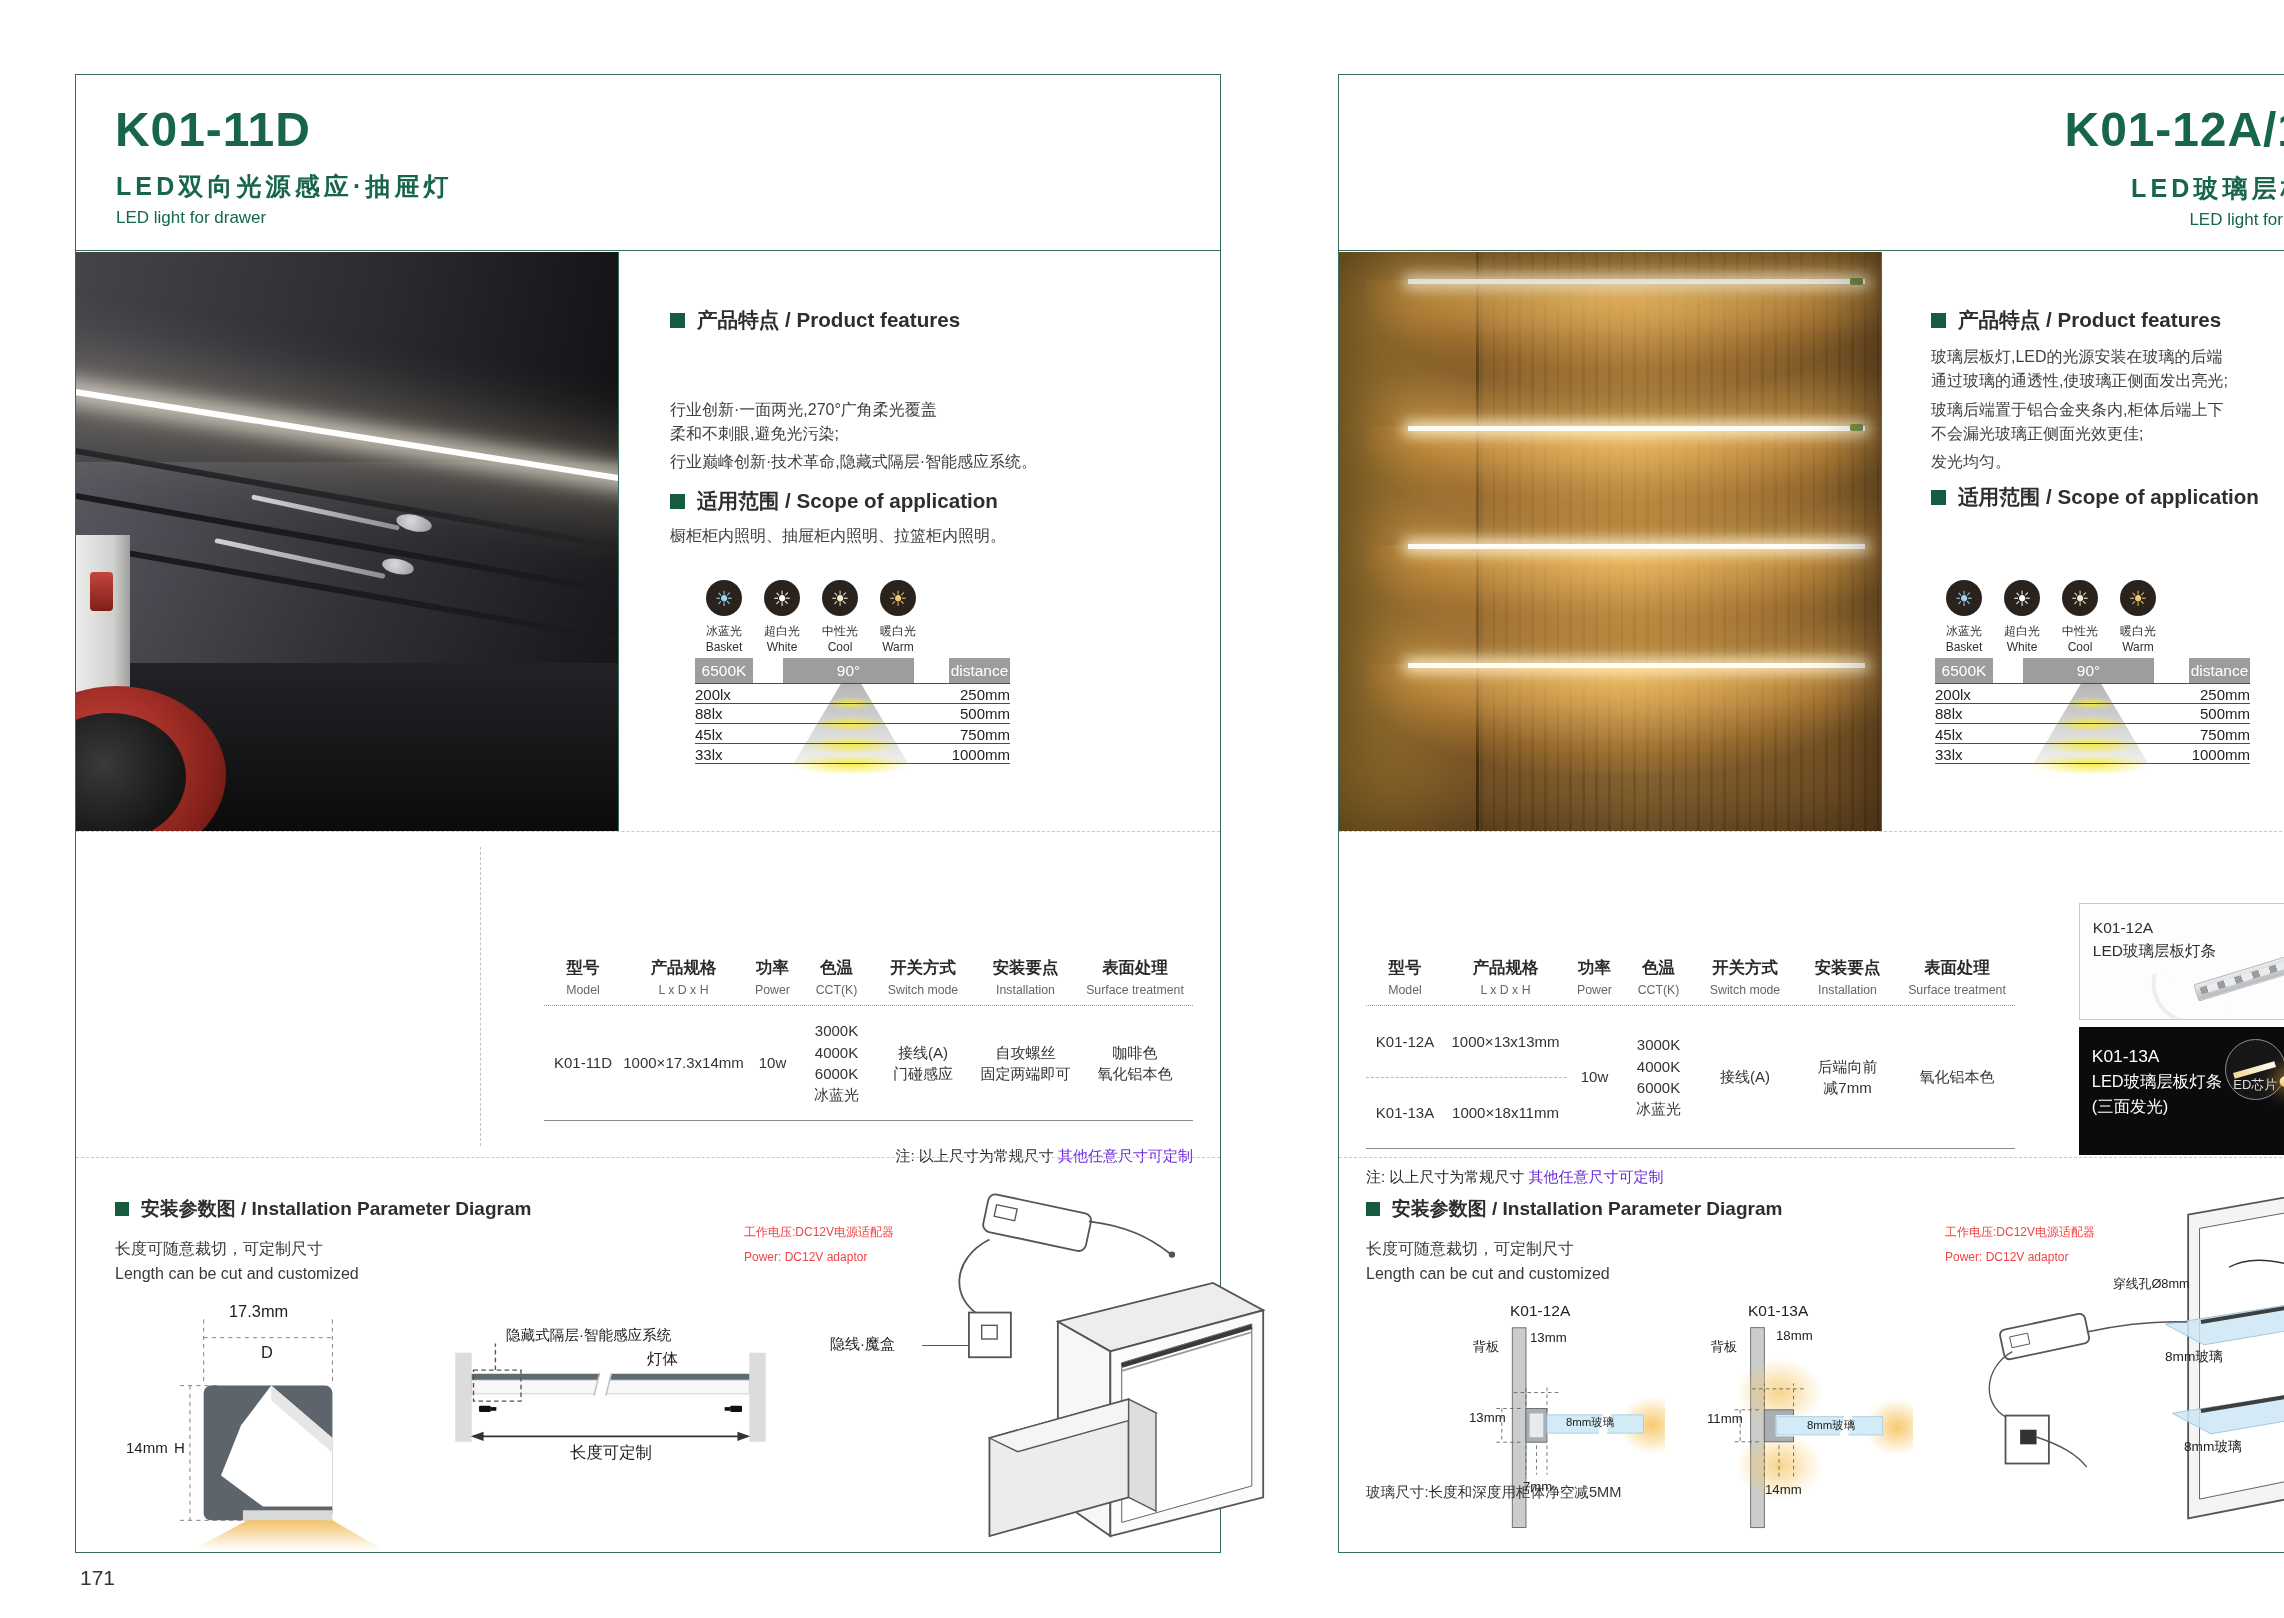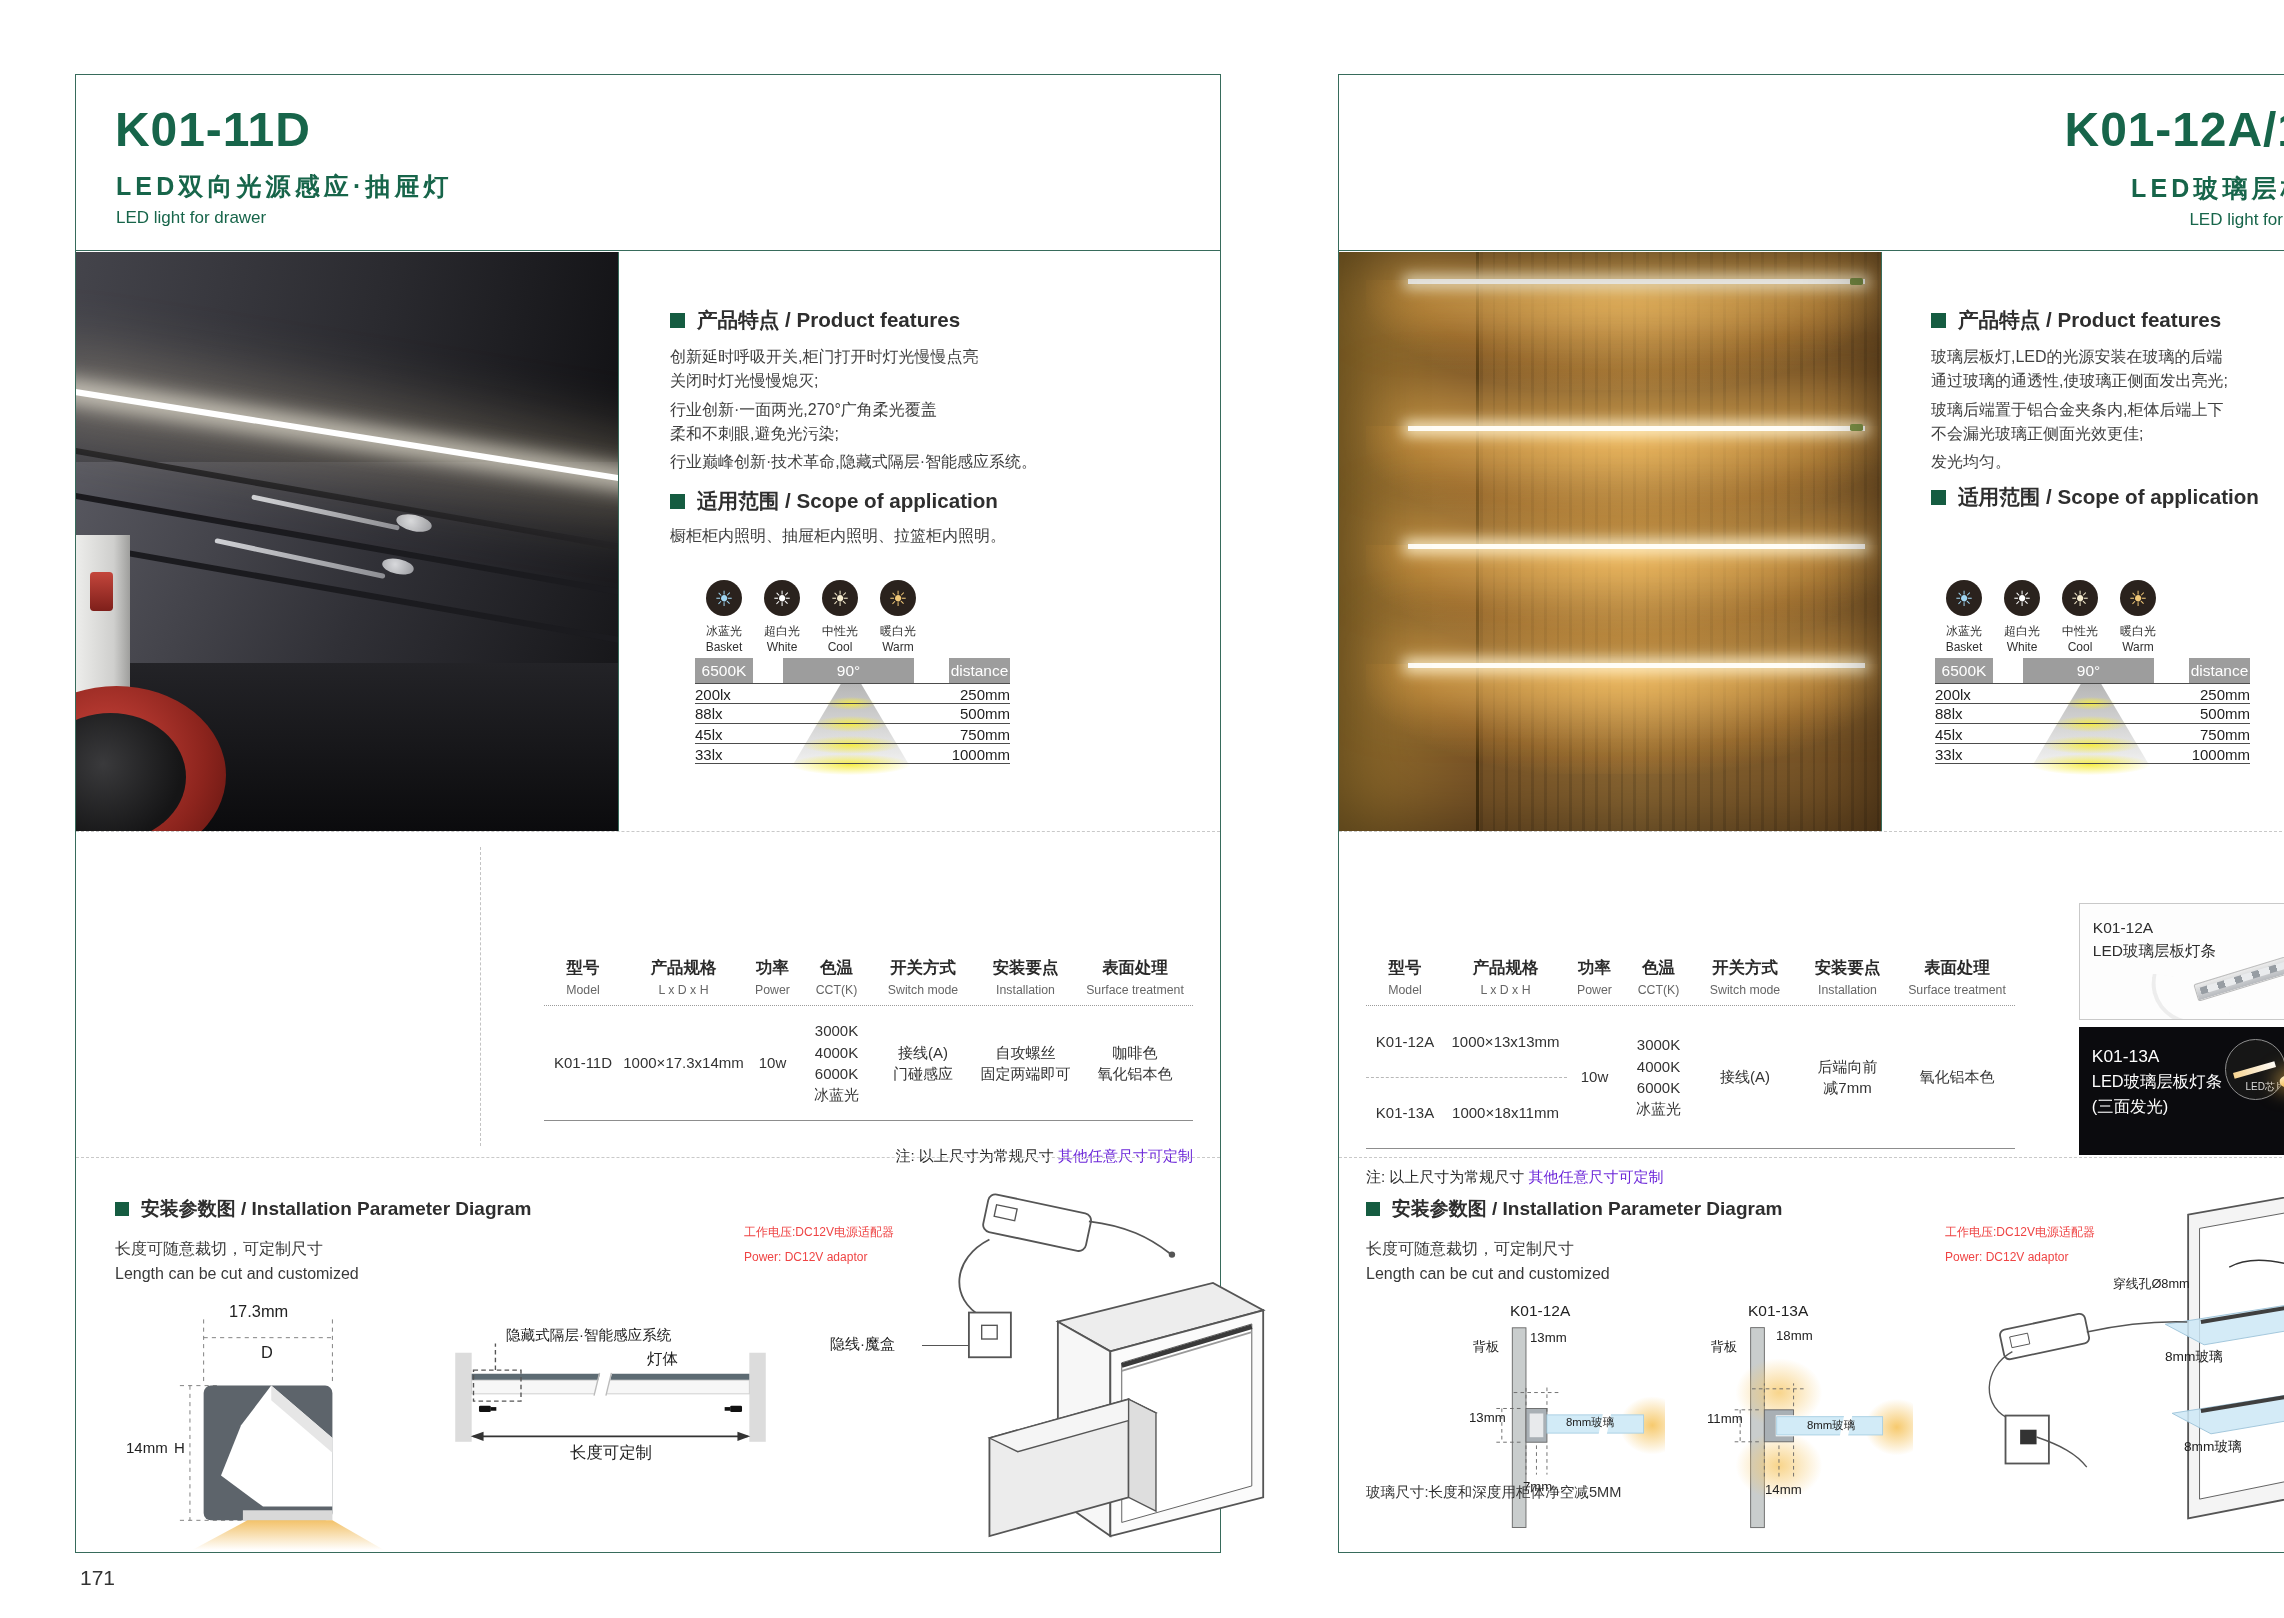--- a/index.html
+++ b/index.html
@@ -91,21 +91,21 @@
   .card1{position:absolute;border:0.9px solid #c9c9c9;background:#fdfdfd;overflow:hidden}
   .card1 .t1{font-size:15.5px;color:#2d2d2d;line-height:1.5}
   .alustrip{position:absolute;transform-origin:0 50%;background:linear-gradient(180deg,#ececec,#b7babe);border-radius:2.3px;border:0.5px solid #bbb}
   .alustrip .leds{position:absolute;left:3.7px;right:3.7px;top:4.1px;height:6.9px;
          background:repeating-linear-gradient(90deg,#979da3 0 7.3px,#e9ebed 7.3px 18px)}
   .cable{position:absolute;width:78px;height:41px;border-bottom:4.6px solid #ededed;border-left:4.6px solid #ededed;border-bottom-left-radius:41px;transform:rotate(8deg)}
   .card2{position:absolute;background:#0b0b0e;color:#f2f2f2;overflow:hidden}
   .card2 .t1{font-size:16.4px;line-height:1.5;color:#fff}
   .chipcirc{position:absolute;border:1.4px solid #8e8e8e;border-radius:50%;background:#161616;overflow:hidden}
   .chipstrip{position:absolute;left:7.3px;top:26.5px;width:43px;height:6px;background:linear-gradient(90deg,#f6d390,#ffffff);transform:rotate(-16deg)}
-  .chiplbl{position:absolute;left:0;bottom:5.5px;width:100%;text-align:right;font-size:10px;color:#ddd}
+  .chiplbl{position:absolute;left:0;bottom:5.5px;width:100%;text-align:left;font-size:13px;color:#ddd}
   .glowwarm{position:absolute;transform-origin:0 50%;background:linear-gradient(180deg,#fdeabd,#f5bd56);border-radius:5.5px;
             box-shadow:0 0 18px 5.5px rgba(244,187,82,.55)}
 
   .pagenum{position:absolute;font-size:21px;color:#333}
   .powertxt{position:absolute;font-size:12px;color:#ef4444;white-space:nowrap}
   svg{display:block}
 </style>
 </head>
 <body>
 
@@ -134,22 +134,20 @@
       <div class="pd-clip"></div>
       <div class="pd-pan"></div>
       <div class="pd-pan-in"></div>
     </div>
     <div class="vline" style="left:542px;top:177px;height:579px"></div>
 
     <div class="sec-title" style="left:594px;top:231px">
       <span class="bullet"></span>
       <span>产品特点 / Product features</span>
     </div>
-    <div class="para" style="left:594px;top:270px">创新延时呼吸开关,柜门打开时灯光慢慢点亮
-关闭时灯光慢慢熄灭;</div>
     <div class="para" style="left:594px;top:323px">行业创新·一面两光,270°广角柔光覆盖
 柔和不刺眼,避免光污染;</div>
     <div class="para" style="left:594px;top:375px">行业巅峰创新·技术革命,隐藏式隔层·智能感应系统。</div>
 
     <div class="sec-title" style="left:594px;top:412px">
       <span class="bullet"></span>
       <span>适用范围 / Scope of application</span>
     </div>
     <div class="para" style="left:594px;top:449px">橱柜柜内照明、抽屉柜内照明、拉篮柜内照明。</div>
 

